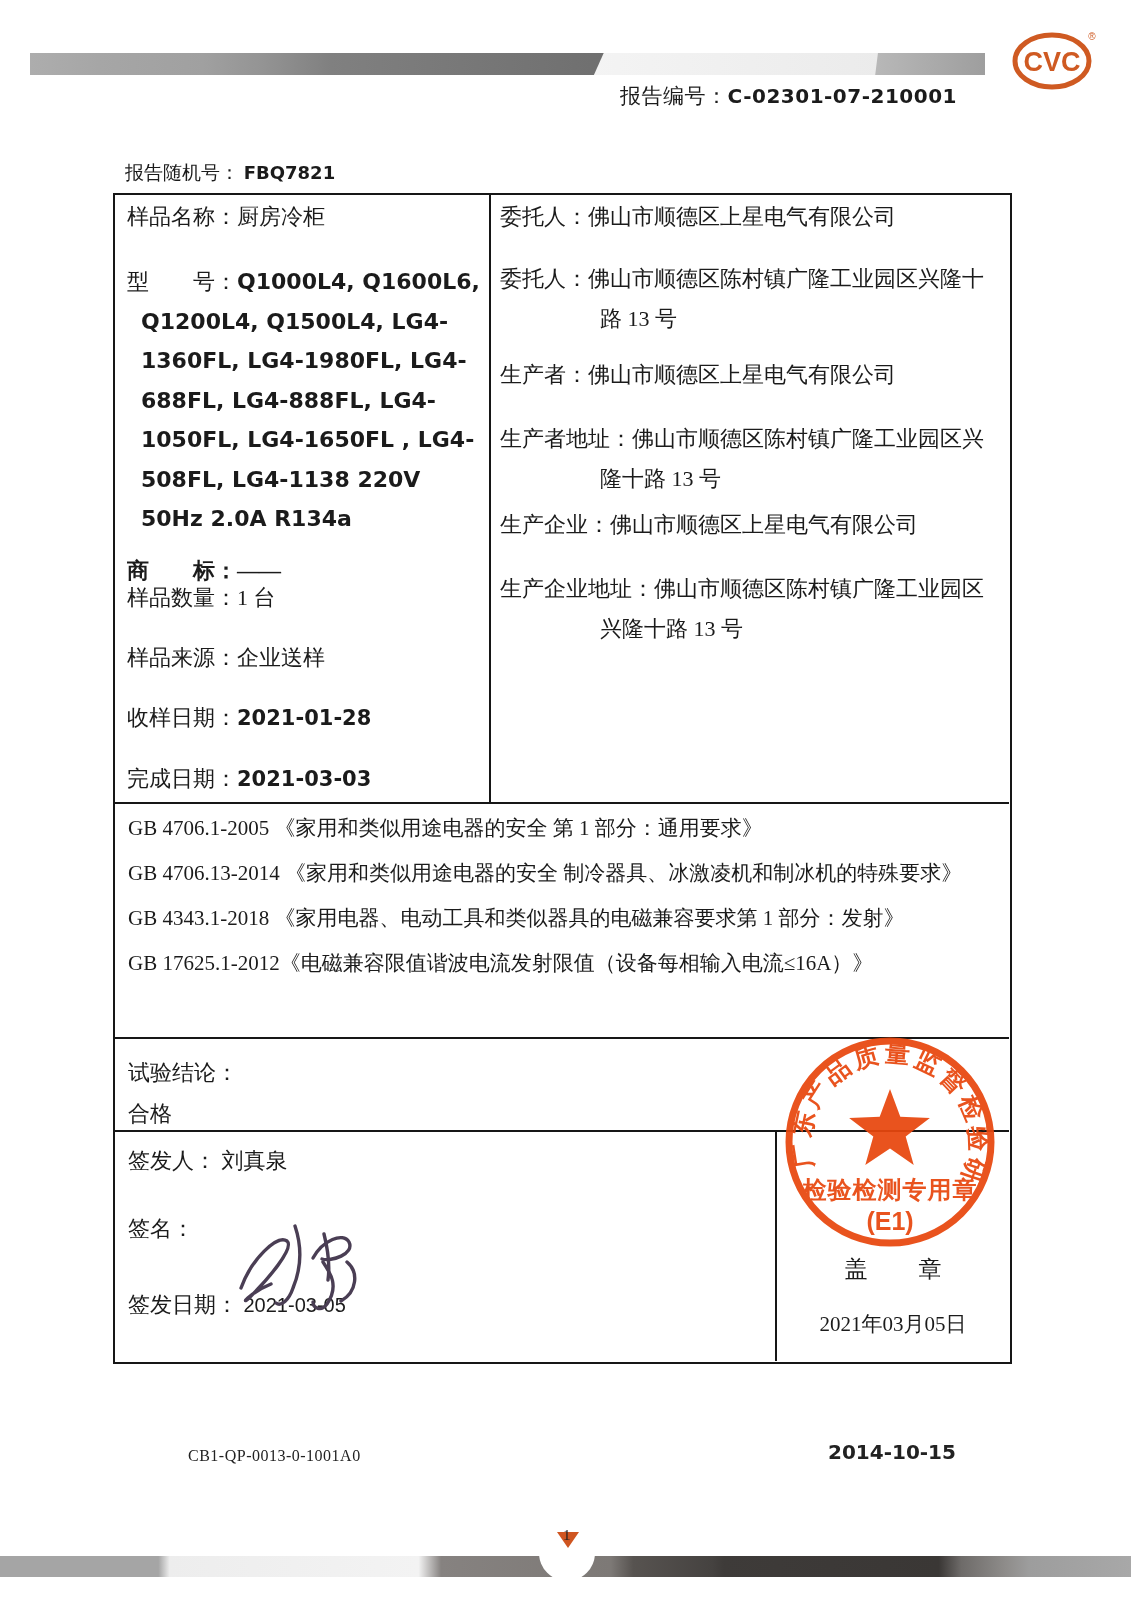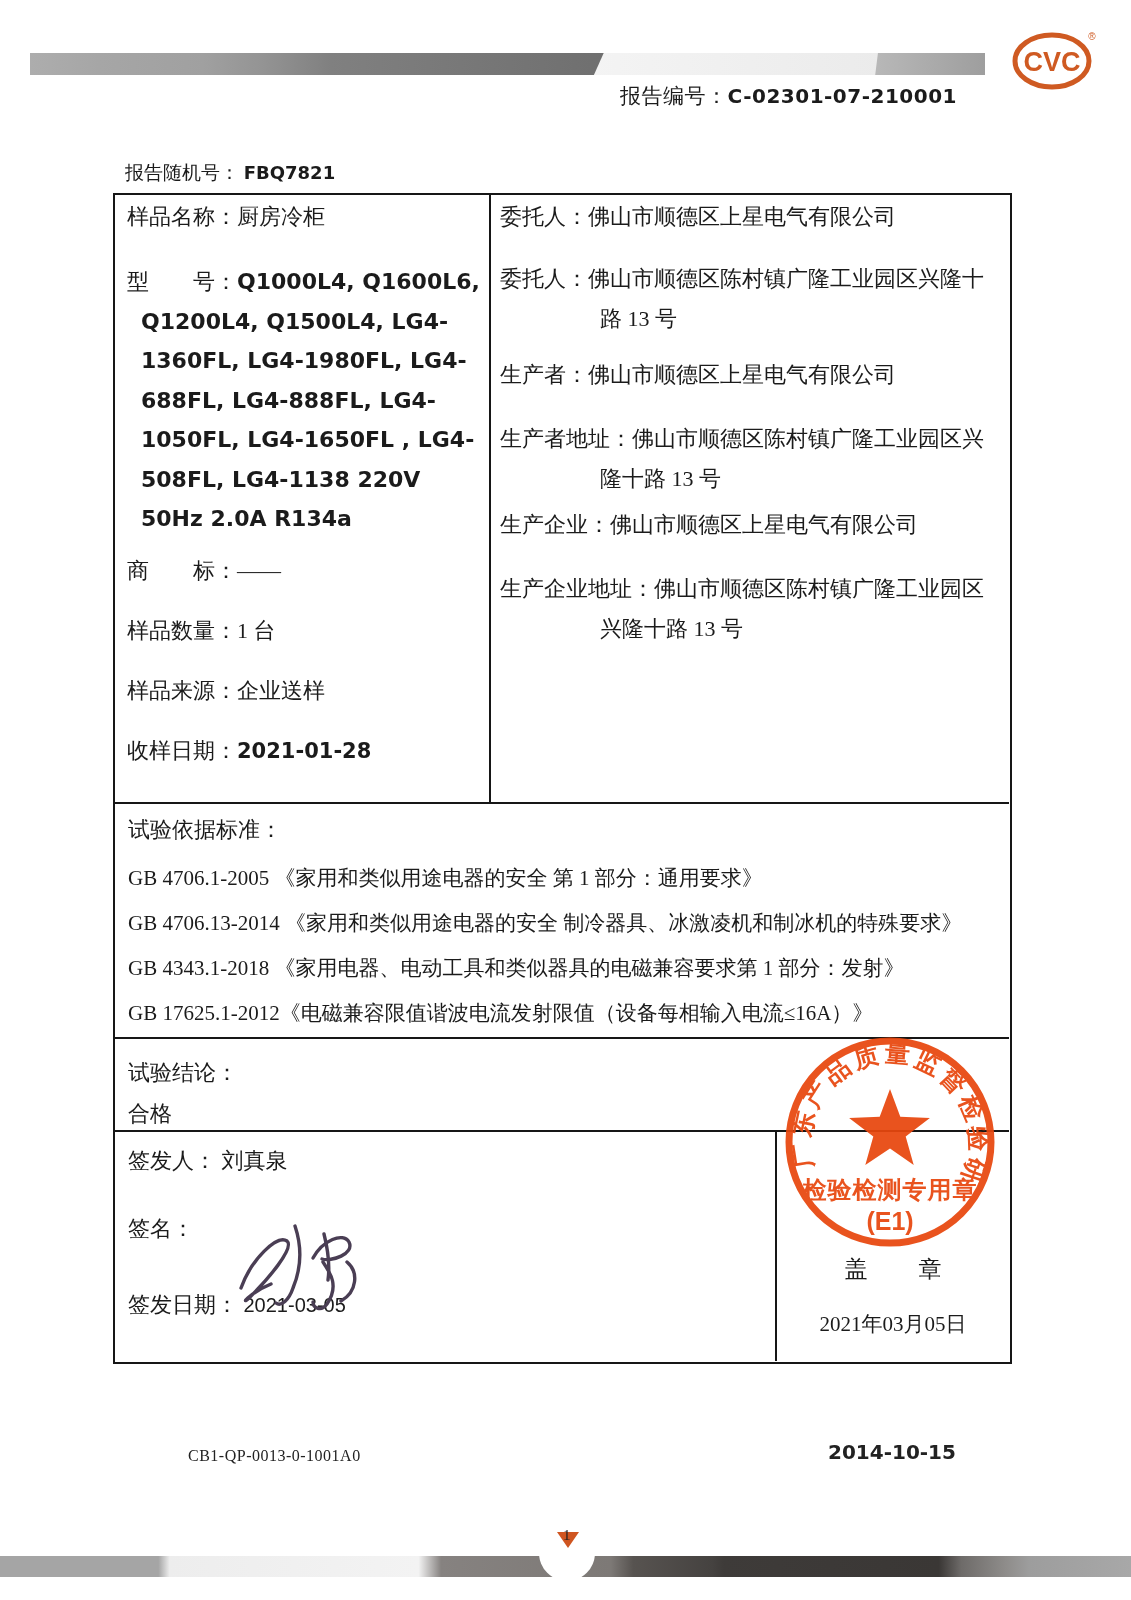--- a/index.html
+++ b/index.html
@@ -97,37 +97,37 @@
 
   <div class="report-no"><span>报告编号：</span><span class="num">C-02301-07-210001</span></div>
 
   <div class="random-no"><span>报告随机号：</span> <span class="num">FBQ7821</span></div>
 
   <div class="doc-table">
 
     <div class="cell cell-sample">
       <p class="f" style="margin-bottom:32px;"><span>样品名称：</span><span>厨房冷柜</span></p>
       <p class="f f-model" style="margin-bottom:18px;"><span class="lbl">型　　号：</span><span>Q1000L4, Q1600L6, Q1200L4, Q1500L4, LG4-1360FL, LG4-1980FL, LG4-688FL, LG4-888FL, LG4-1050FL, LG4-1650FL , LG4-508FL, LG4-1138 220V 50Hz 2.0A R134a</span></p>
-      <p class="f" style="margin-bottom:33px;"><span>商　　标：</span><span>——</span></p>
+      <p class="f" style="font-weight:bold;"><span>商　　标：</span><span>——</span></p>
       <p class="f" style="margin-bottom:33px;"><span>样品数量：</span><span>1 台</span></p>
       <p class="f" style="margin-bottom:33px;"><span>样品来源：</span><span>企业送样</span></p>
       <p class="f" style="margin-bottom:33px;"><span>收样日期：</span><span class="num">2021-01-28</span></p>
+      <p class="f"><span>完成日期：</span><span class="num">2021-03-03</span></p>
     </div>
 
     <div class="cell cell-client">
       <p class="f" style="margin-bottom:29px;"><span>委托人：</span><span>佛山市顺德区上星电气有限公司</span></p>
       <p class="f hang" style="margin-bottom:22px;"><span>委托人：</span><span>佛山市顺德区陈村镇广隆工业园区兴隆十路 13 号</span></p>
       <p class="f" style="margin-bottom:31px;"><span>生产者：</span><span>佛山市顺德区上星电气有限公司</span></p>
       <p class="f hang" style="margin-bottom:12px;"><span>生产者地址：</span><span>佛山市顺德区陈村镇广隆工业园区兴隆十路 13 号</span></p>
       <p class="f" style="margin-bottom:31px;"><span>生产企业：</span><span>佛山市顺德区上星电气有限公司</span></p>
       <p class="f hang"><span>生产企业地址：</span><span>佛山市顺德区陈村镇广隆工业园区兴隆十路 13 号</span></p>
     </div>
 
     <div class="cell row-standards">
-      <p class="std-head">试验依据标准：</p>
       <p class="std-item">GB 4706.1-2005 《家用和类似用途电器的安全 第 1 部分：通用要求》</p>
       <p class="std-item">GB 4706.13-2014 《家用和类似用途电器的安全 制冷器具、冰激凌机和制冰机的特殊要求》</p>
       <p class="std-item">GB 4343.1-2018 《家用电器、电动工具和类似器具的电磁兼容要求第 1 部分：发射》</p>
       <p class="std-item">GB 17625.1-2012《电磁兼容限值谐波电流发射限值（设备每相输入电流≤16A）》</p>
     </div>
 
     <div class="cell row-conclusion">
       <p class="f concl-head">试验结论：</p>
       <p class="f concl-val">合格</p>
     </div>

